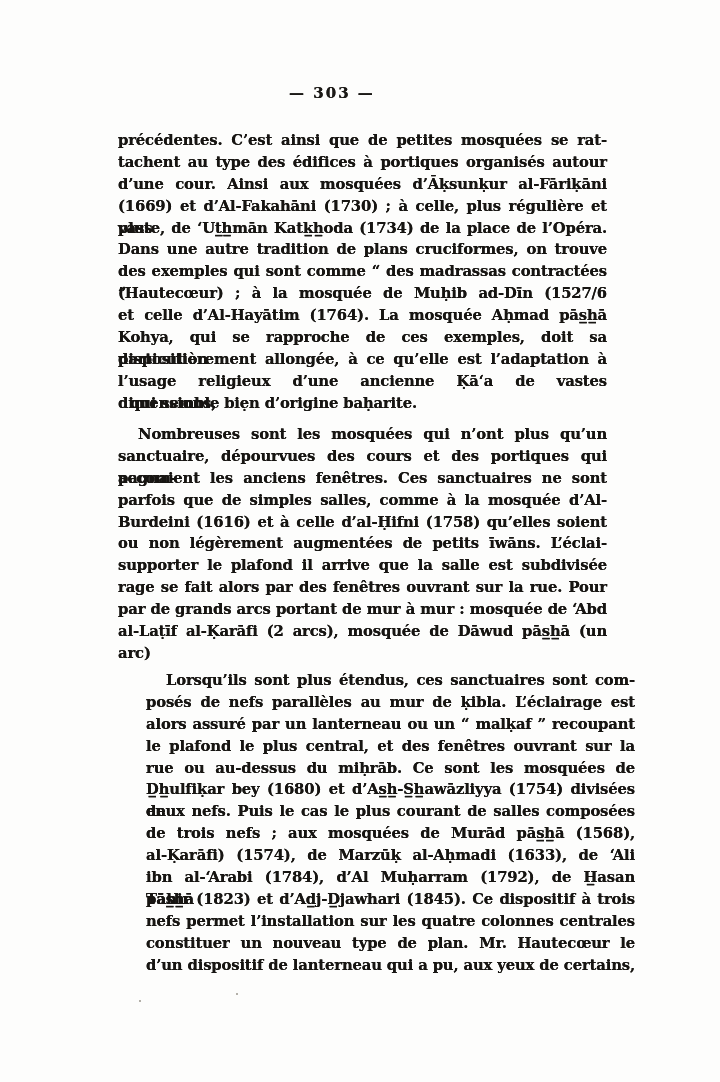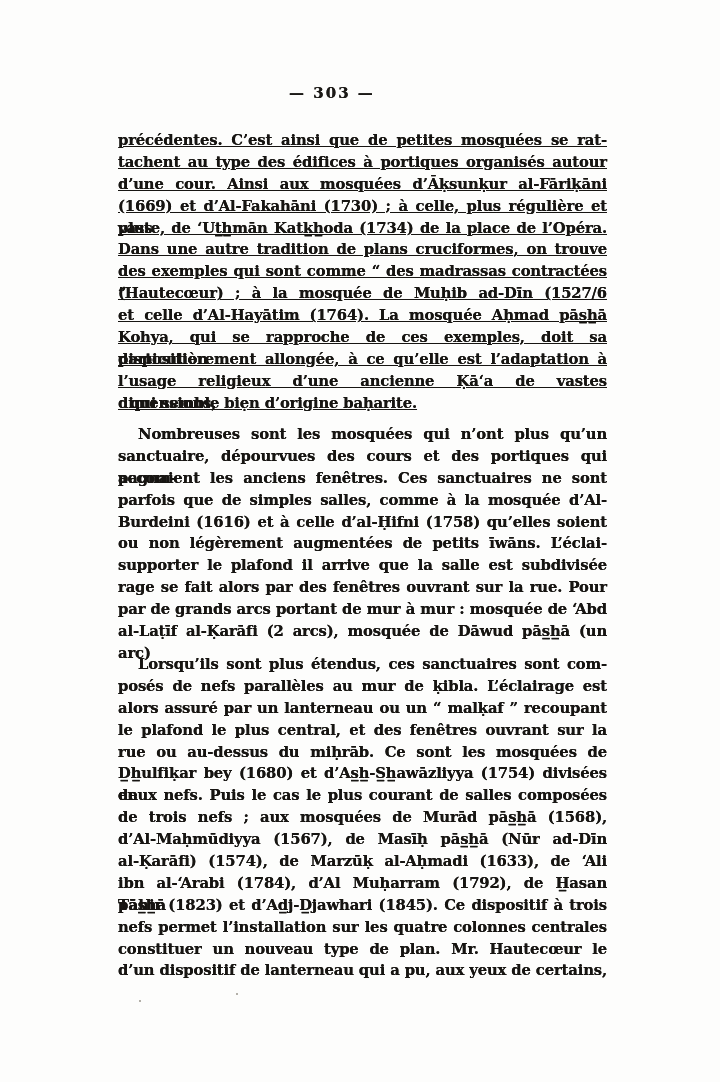--- a/index.html
+++ b/index.html
@@ -35,23 +35,23 @@
     position: absolute;
     left: 118px;
     top: 0;
     width: 489px;
   }
   .paragraph {
     position: absolute;
     left: 0;
     width: 489px;
   }
-  #para-0 { top: 129px; text-decoration: underline; }
+  #para-0 { top: 129px; }
   #para-1 { top: 423px; }
-  #para-2 { top: 653px; }
+  #para-2 { top: 669px; margin-left: 28px; }
   .line {
     font-size: 14.8px;
     font-weight: bold;
     line-height: 21.9px;
     height: 21.9px;
     letter-spacing: -0.15px;
     white-space: normal;
     text-align: justify;
     text-align-last: justify;
     text-justify: inter-word;
@@ -109,21 +109,20 @@
       </div>
     <div class="paragraph" id="para-2">
         <div class="line indent">Lorsqu’ils sont plus étendus, ces sanctuaires sont com-</div>
         <div class="line">posés de nefs parallèles au mur de ḳibla. L’éclairage est</div>
         <div class="line">alors assuré par un lanterneau ou un “ malḳaf ” recoupant</div>
         <div class="line">le plafond le plus central, et des fenêtres ouvrant sur la</div>
         <div class="line">rue ou au-dessus du miḥrāb. Ce sont les mosquées de</div>
         <div class="line">D̲h̲ulfiḳar bey (1680) et d’As̲h̲-S̲h̲awāzliyya (1754) divisées en</div>
         <div class="line">deux nefs. Puis le cas le plus courant de salles composées</div>
         <div class="line">de trois nefs ; aux mosquées de Murād pās̲h̲ā (1568),</div>
-        <div class="line">d’Al-Maḥmūdiyya (1567), de Masīḥ pās̲h̲ā (Nūr ad-Dīn</div>
         <div class="line">al-Ḳarāfi) (1574), de Marzūḳ al-Aḥmadi (1633), de ‘Ali</div>
         <div class="line">ibn al-‘Arabi (1784), d’Al Muḥarram (1792), de H̲asan pās̲h̲ā</div>
         <div class="line">Tāhir (1823) et d’Ad̲j-D̲jawhari (1845). Ce dispositif à trois</div>
         <div class="line">nefs permet l’installation sur les quatre colonnes centrales</div>
         <div class="line">constituer un nouveau type de plan. Mr. Hautecœur le</div>
         <div class="line">d’un dispositif de lanterneau qui a pu, aux yeux de certains,</div>
       </div>
   </div>
 
   <div class="speck" id="speck-0"></div>

